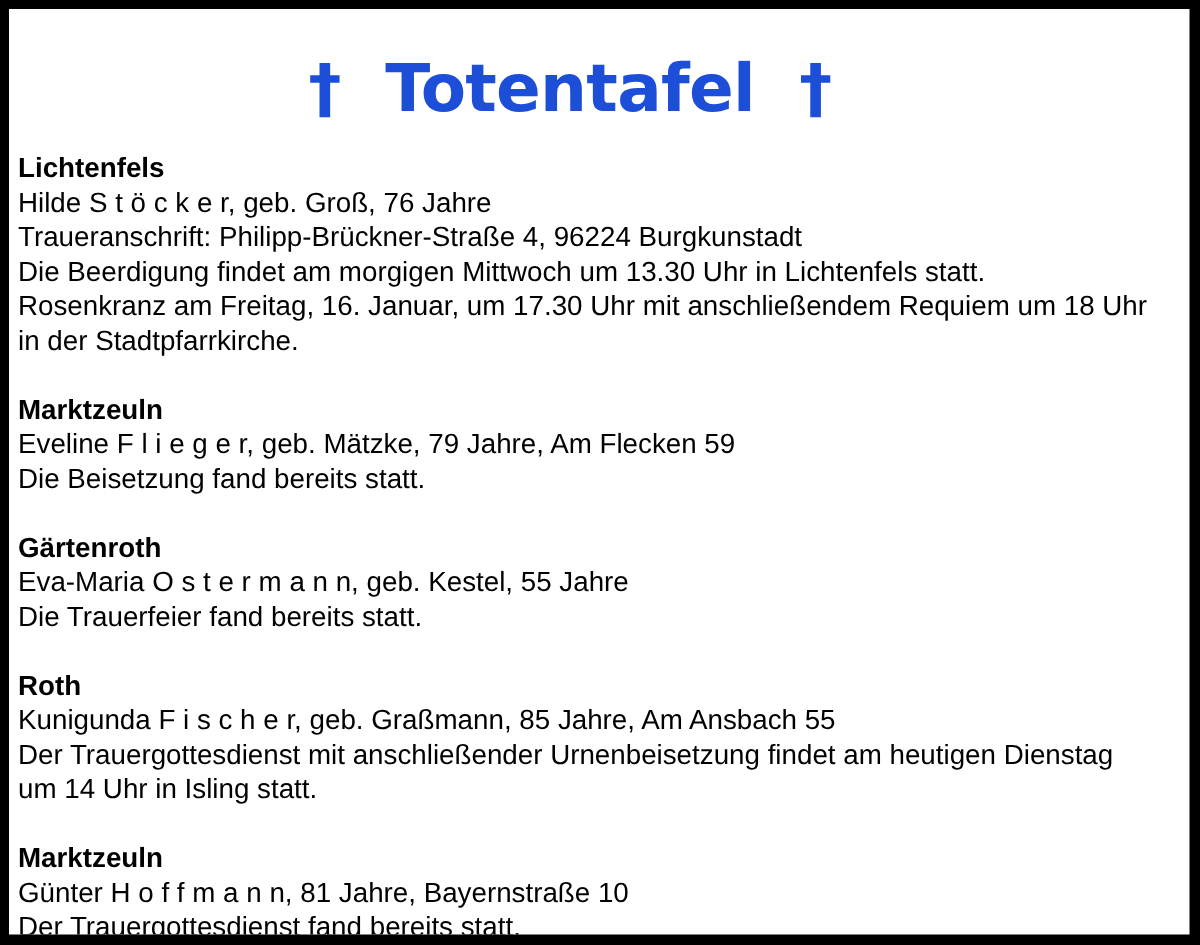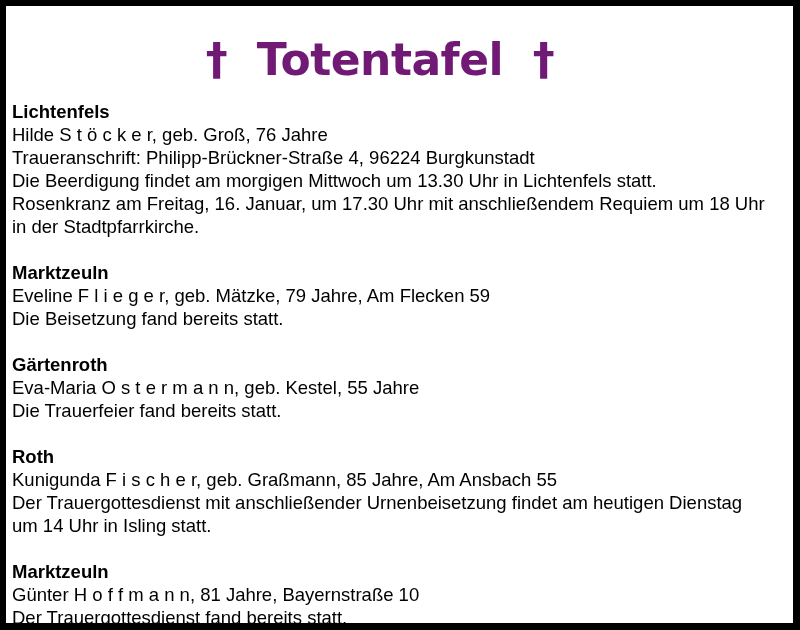--- a/index.html
+++ b/index.html
@@ -25,21 +25,21 @@
     .title {
       position: absolute;
       left: 0;
       top: 22px;
       width: 748px;
       text-align: center;
       font-family: "DejaVu Sans", sans-serif;
       font-weight: bold;
       font-size: 44px;
       line-height: 64px;
-      color: #701a75;
+      color: #1d4ed8;
       white-space: pre;
       letter-spacing: -0.5px;
     }
     .content {
       position: absolute;
       left: 6px;
       top: 94px;
       width: 800px;
       font-family: "Liberation Sans", sans-serif;
       font-size: 18.5px;

